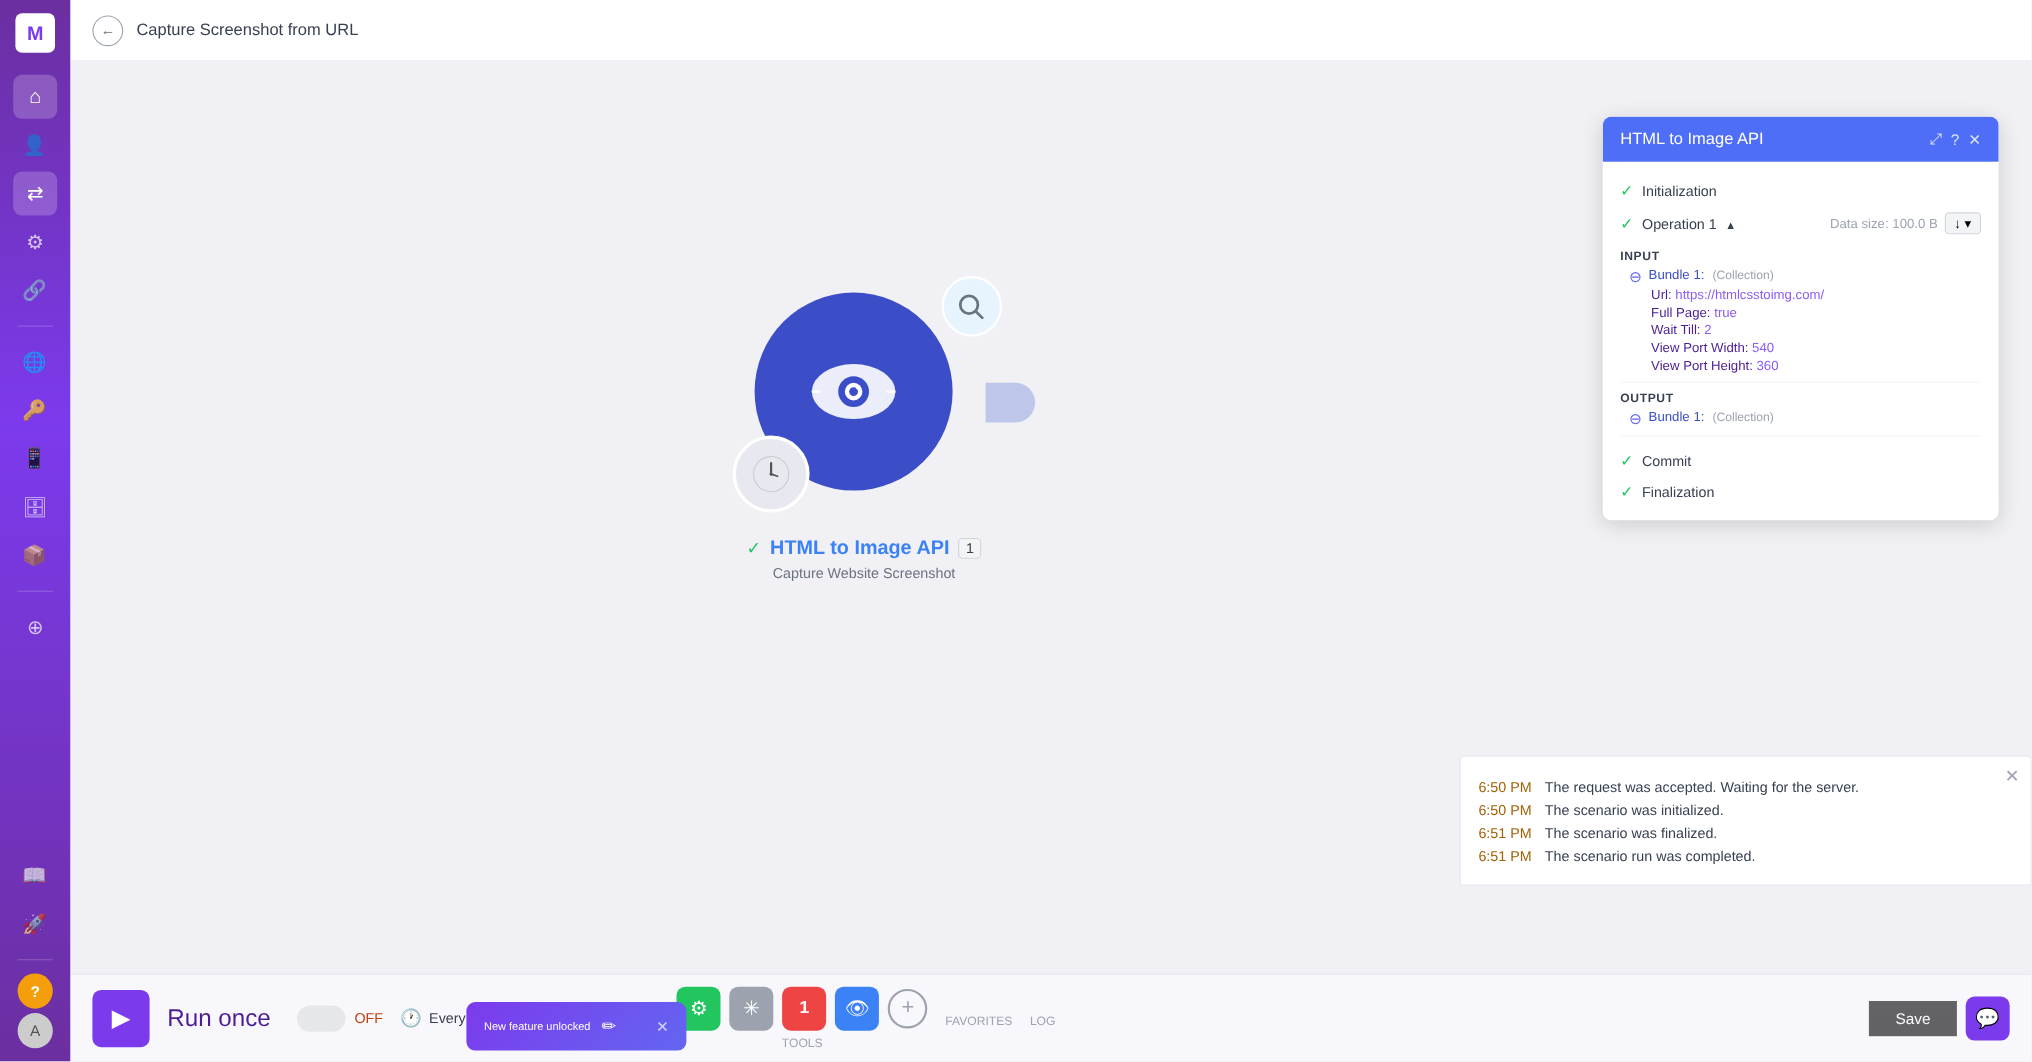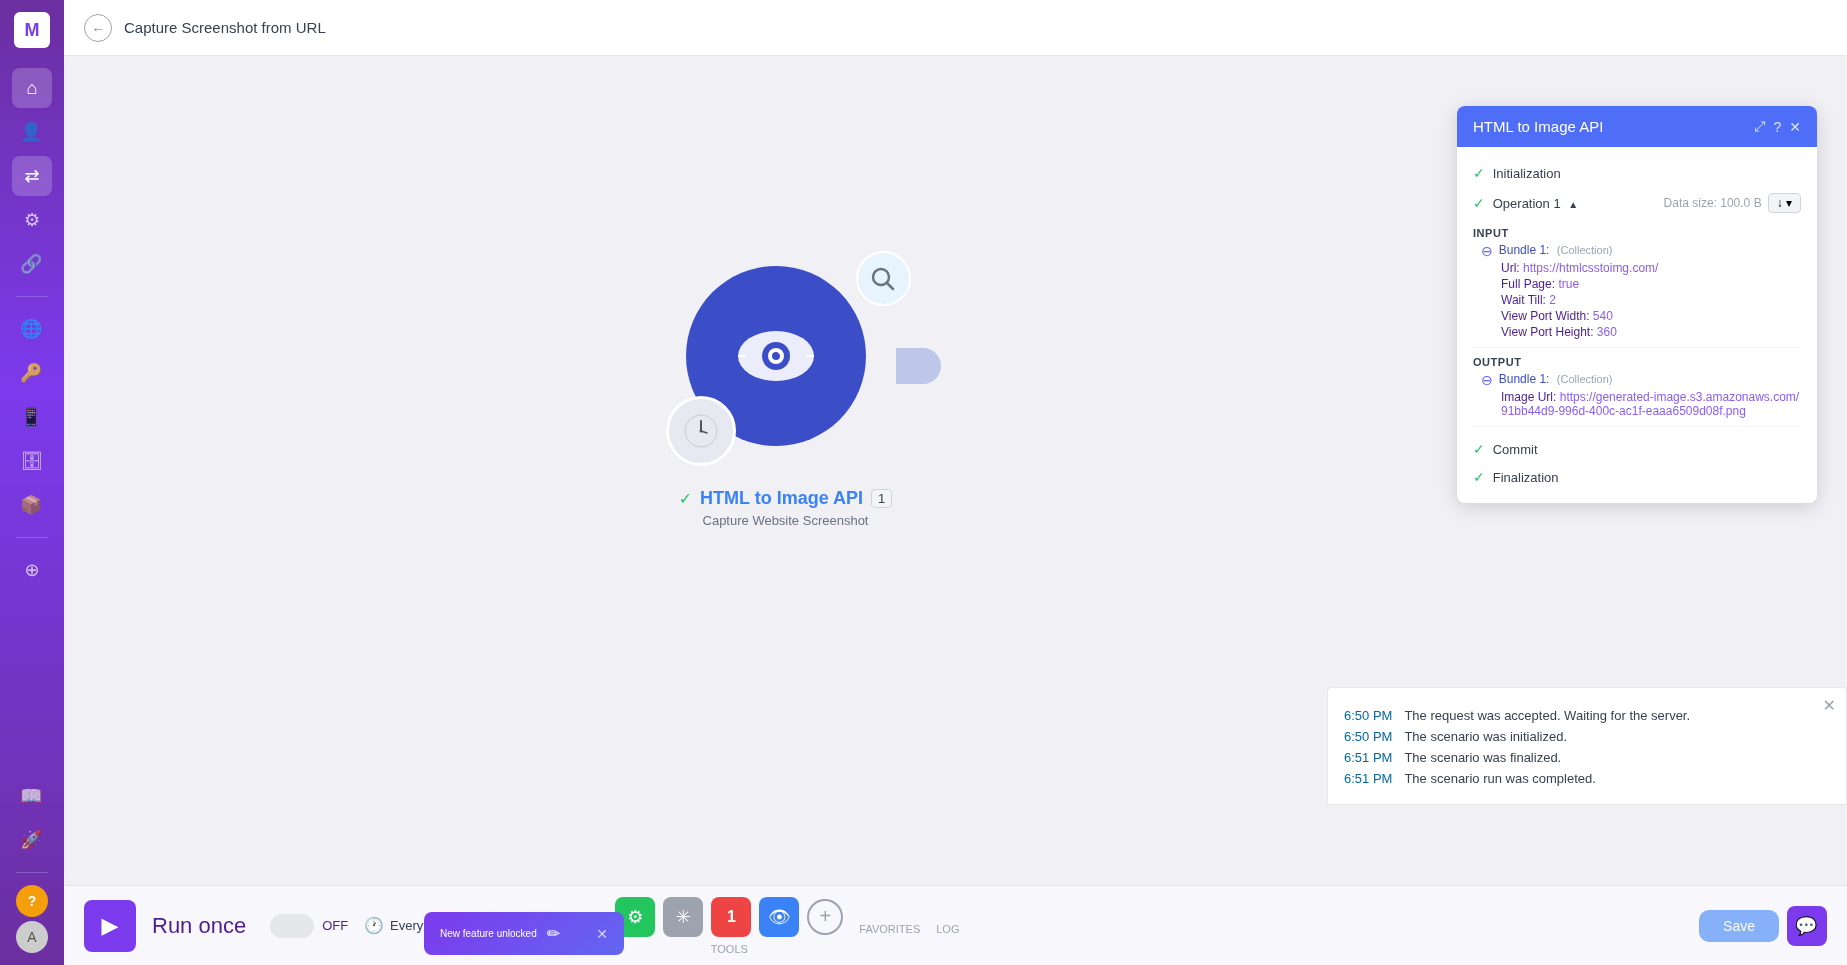--- a/index.html
+++ b/index.html
@@ -236,21 +236,21 @@
     .run-label { font-size: 22px; font-weight: 400; color: #4c1d95; }
 
     .toggle-row {
       display: flex; align-items: center; gap: 8px; margin-left: 8px;
     }
     .toggle-switch {
       width: 44px; height: 24px; border-radius: 12px;
       background: #e5e7eb; position: relative; cursor: pointer;
     }
     .toggle-label {
-      font-size: 13px; color: #4c1d95;
+      font-size: 13px; color: #c2410c;
     }
     .schedule-row {
       display: flex; align-items: center; gap: 6px;
     }
     .schedule-icon { font-size: 16px; color: #6b7280; }
     .schedule-text { font-size: 13px; color: #374151; }
     .schedule-dot { color: #f59e0b; font-size: 10px; }
 
     
     .toast {
@@ -312,35 +312,35 @@
       border-radius: 4px 4px 0 0;
       padding: 12px 16px;
     }
     .log-header {
       font-size: 11px; color: #9ca3af; margin-bottom: 8px;
     }
     .log-entry {
       display: flex; gap: 12px; align-items: flex-start;
       margin-bottom: 6px; font-size: 13px;
     }
-    .log-time { color: #0369a1; white-space: nowrap; flex-shrink: 0; }
+    .log-time { color: #a16207; white-space: nowrap; flex-shrink: 0; }
     .log-msg { color: #374151; }
     .log-close {
       position: absolute; top: 8px; right: 10px;
       cursor: pointer; color: #9ca3af; font-size: 16px;
     }
 
     
     .bottom-right-area {
       margin-left: auto;
       display: flex; align-items: center; gap: 8px;
     }
     .save-btn {
-      background: #3b82f6; color: white;
-      border: none; border-radius: 10px;
+      background: #000000; color: white;
+      border: none; border-radius: 0;
       padding: 8px 24px; font-size: 14px; cursor: pointer;
       opacity: 0.6;
     }
     .chat-btn {
       width: 40px; height: 40px;
       background: #7c3aed; border-radius: 8px;
       display: flex; align-items: center; justify-content: center;
       color: white; font-size: 18px; cursor: pointer;
     }
   </style>
@@ -494,26 +494,20 @@
         <div class="divider"></div>
 
         <div class="panel-section-label">OUTPUT</div>
         <div class="panel-bundle-row">
           <span class="bundle-minus">⊖</span>
           <div>
             <span class="bundle-name">Bundle 1:</span>
             <span class="bundle-tag">(Collection)</span>
           </div>
         </div>
-        <div class="bundle-fields">
-          <div class="bundle-field">
-            <span class="field-key">Image Url:</span>
-            <span class="field-value" style="word-break:break-all;"> https://generated-image.s3.amazonaws.com/<br>91bb44d9-996d-400c-ac1f-eaaa6509d08f.png</span>
-          </div>
-        </div>
 
         <div class="divider"></div>
 
         <div class="panel-row">
           <span class="panel-check">✓</span>
           <span class="panel-section-name">Commit</span>
         </div>
 
         <div class="panel-row">
           <span class="panel-check">✓</span>

